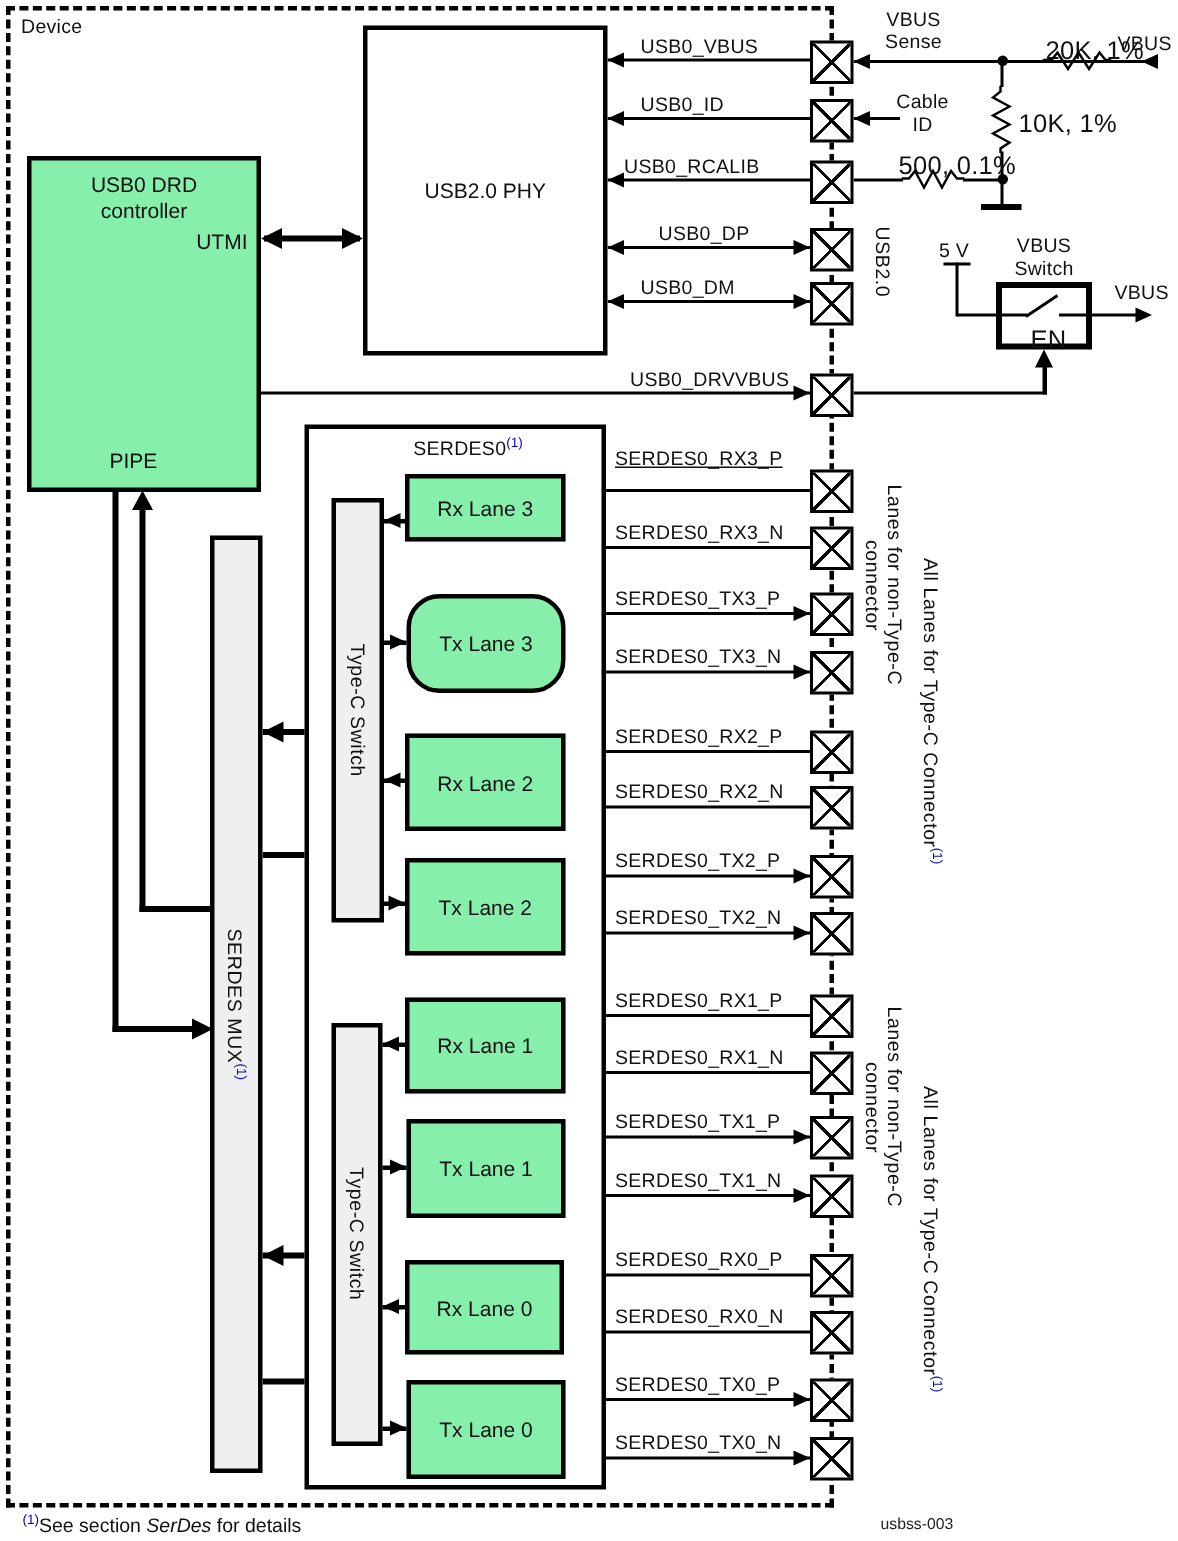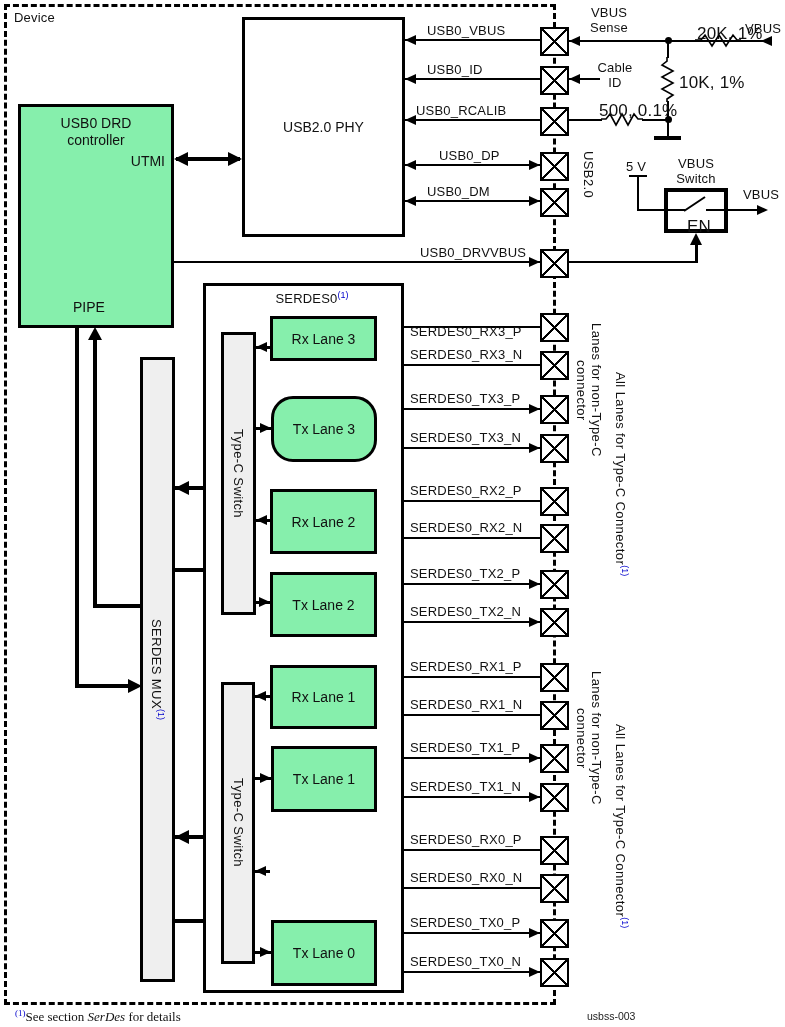--- a/index.html
+++ b/index.html
@@ -86,21 +86,21 @@
   <div class="lbl" style="left:427px;top:184px;">USB0_DM</div>
 
   <div class="hl" style="left:174px;top:261px;width:366px;"></div>
   <div class="ah r" style="left:529px;top:257px;"></div>
   <div class="lbl" style="left:420px;top:245px;">USB0_DRVVBUS</div>
 
   <div class="vtext abs" style="left:581px;top:151px;height:66px;">USB2.0</div>
 
   <div class="hl" style="left:377px;top:326px;width:163px;"></div>
   <div class="ah l" style="left:377px;top:322px;"></div>
-  <div class="lbl" style="left:410px;top:324px;">SERDES0_RX3_P</div>
+  <div class="lbl" style="left:410px;top:298px;text-decoration:underline;">SERDES0_RX3_P</div>
 
   <div class="hl" style="left:377px;top:364px;width:163px;"></div>
   <div class="ah l" style="left:377px;top:360px;"></div>
   <div class="lbl" style="left:410px;top:347px;">SERDES0_RX3_N</div>
 
   <div class="hl" style="left:377px;top:408px;width:163px;"></div>
   <div class="ah r" style="left:529px;top:404px;"></div>
   <div class="lbl" style="left:410px;top:391px;">SERDES0_TX3_P</div>
 
   <div class="hl" style="left:377px;top:447px;width:163px;"></div>
@@ -181,20 +181,21 @@
   <div class="box fillB ctr" style="left:221px;top:682px;width:34px;height:282px;">
     <div class="vtext">Type-C Switch</div>
   </div>
 
   <div class="box fillA ctr blk-title" style="left:270px;top:316px;width:107px;height:45px;">Rx Lane 3</div>
   <div class="box fillA ctr blk-title" style="left:271px;top:396px;width:106px;height:66px;border-radius:22px;">Tx Lane 3</div>
   <div class="box fillA ctr blk-title" style="left:270px;top:489px;width:107px;height:65px;">Rx Lane 2</div>
   <div class="box fillA ctr blk-title" style="left:270px;top:572px;width:107px;height:65px;">Tx Lane 2</div>
   <div class="box fillA ctr blk-title" style="left:270px;top:665px;width:107px;height:64px;">Rx Lane 1</div>
   <div class="box fillA ctr blk-title" style="left:271px;top:746px;width:106px;height:66px;">Tx Lane 1</div>
+  <div class="box fillA ctr blk-title" style="left:270px;top:840px;width:106px;height:63px;">Rx Lane 0</div>
   <div class="box fillA ctr blk-title" style="left:271px;top:920px;width:106px;height:66px;">Tx Lane 0</div>
 
   <div class="hl" style="left:256px;top:346px;width:14px;height:3px;"></div>
   <div class="ah l" style="left:256px;top:342px;"></div>
   <div class="hl" style="left:256px;top:427px;width:15px;height:3px;"></div>
   <div class="ah r" style="left:260px;top:423px;"></div>
   <div class="hl" style="left:256px;top:519px;width:14px;height:3px;"></div>
   <div class="ah l" style="left:256px;top:515px;"></div>
   <div class="hl" style="left:256px;top:601px;width:14px;height:3px;"></div>
   <div class="ah r" style="left:259px;top:597px;"></div>
@@ -290,18 +291,18 @@
 connector</div>
   <div class="vtext abs" style="left:613px;top:372px;height:222px;">
     <span>All Lanes for Type-C Connector</span><sup class="note">(1)</sup>
   </div>
   <div class="vtext abs pre" style="left:574px;top:662px;height:152px;line-height:15px;text-align:center;">Lanes for non-Type-C
 connector</div>
   <div class="vtext abs" style="left:613px;top:724px;height:222px;">
     <span>All Lanes for Type-C Connector</span><sup class="note">(1)</sup>
   </div>
 
-  <div class="abs" style="left:15px;top:1008px;font-size:13px;font-family:Liberation Serif, serif;">
+  <div class="abs" style="left:15px;top:1008px;font-size:13px;">
     <sup class="note">(1)</sup><span>See section </span><em class="sec">SerDes</em><span> for details</span>
   </div>
   <div class="abs" style="left:587px;top:1010px;font-size:10.5px;color:#222;">usbss-003</div>
 
 </div>
 
 </body></html>

